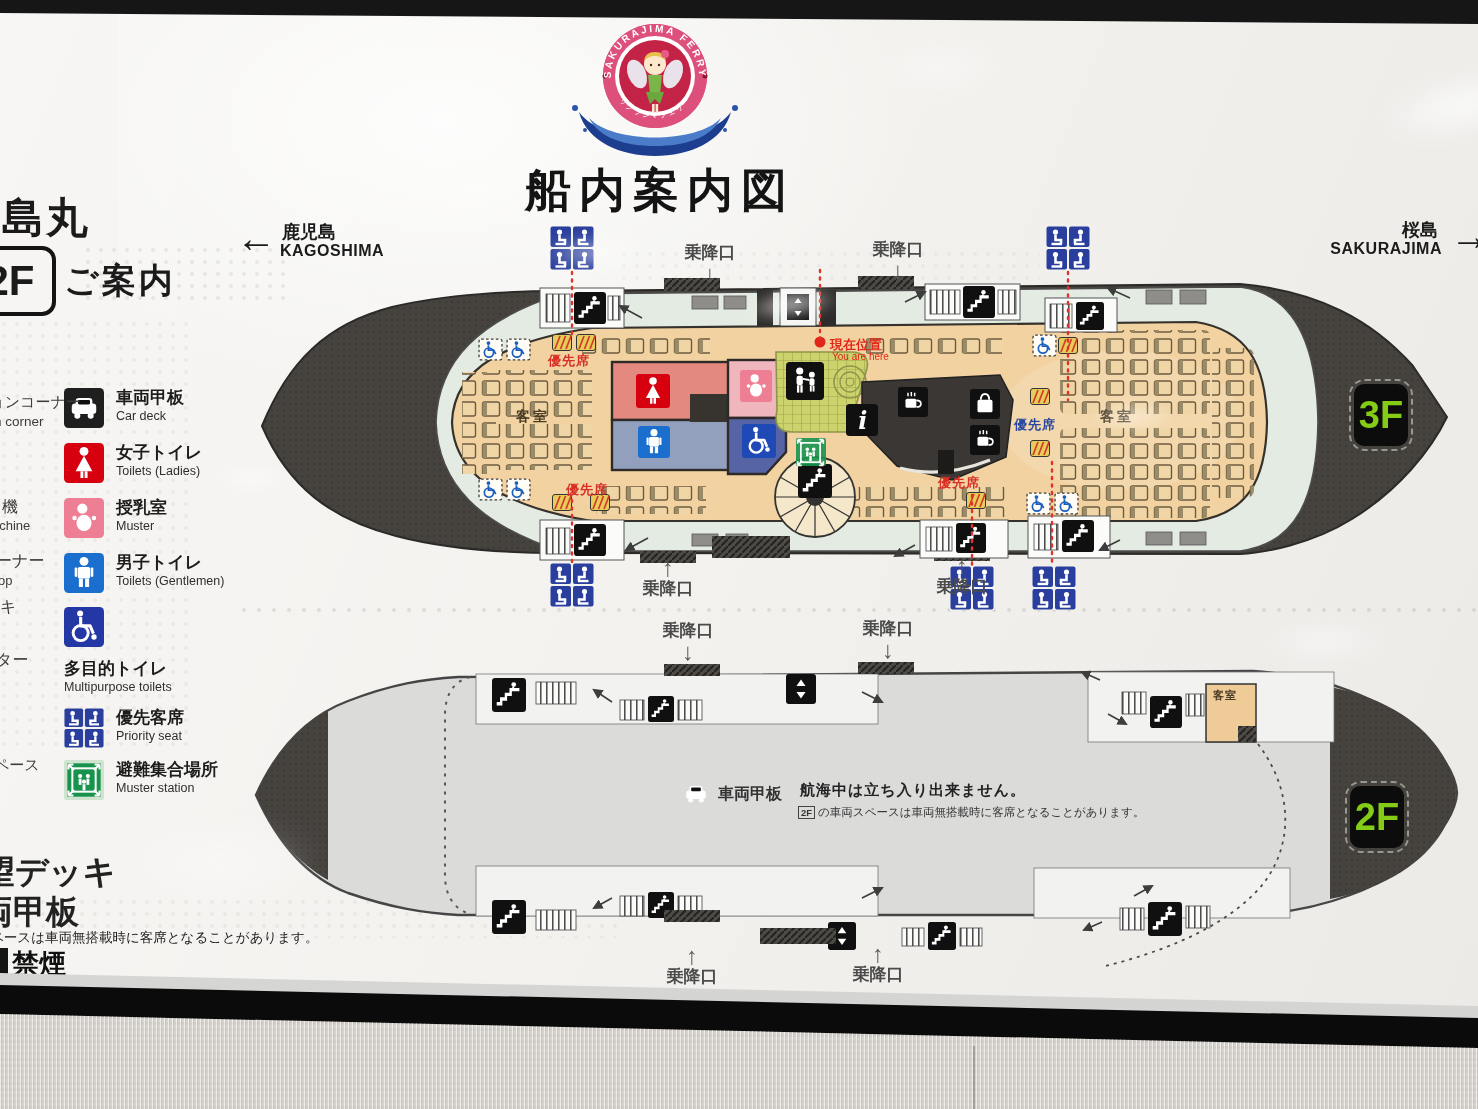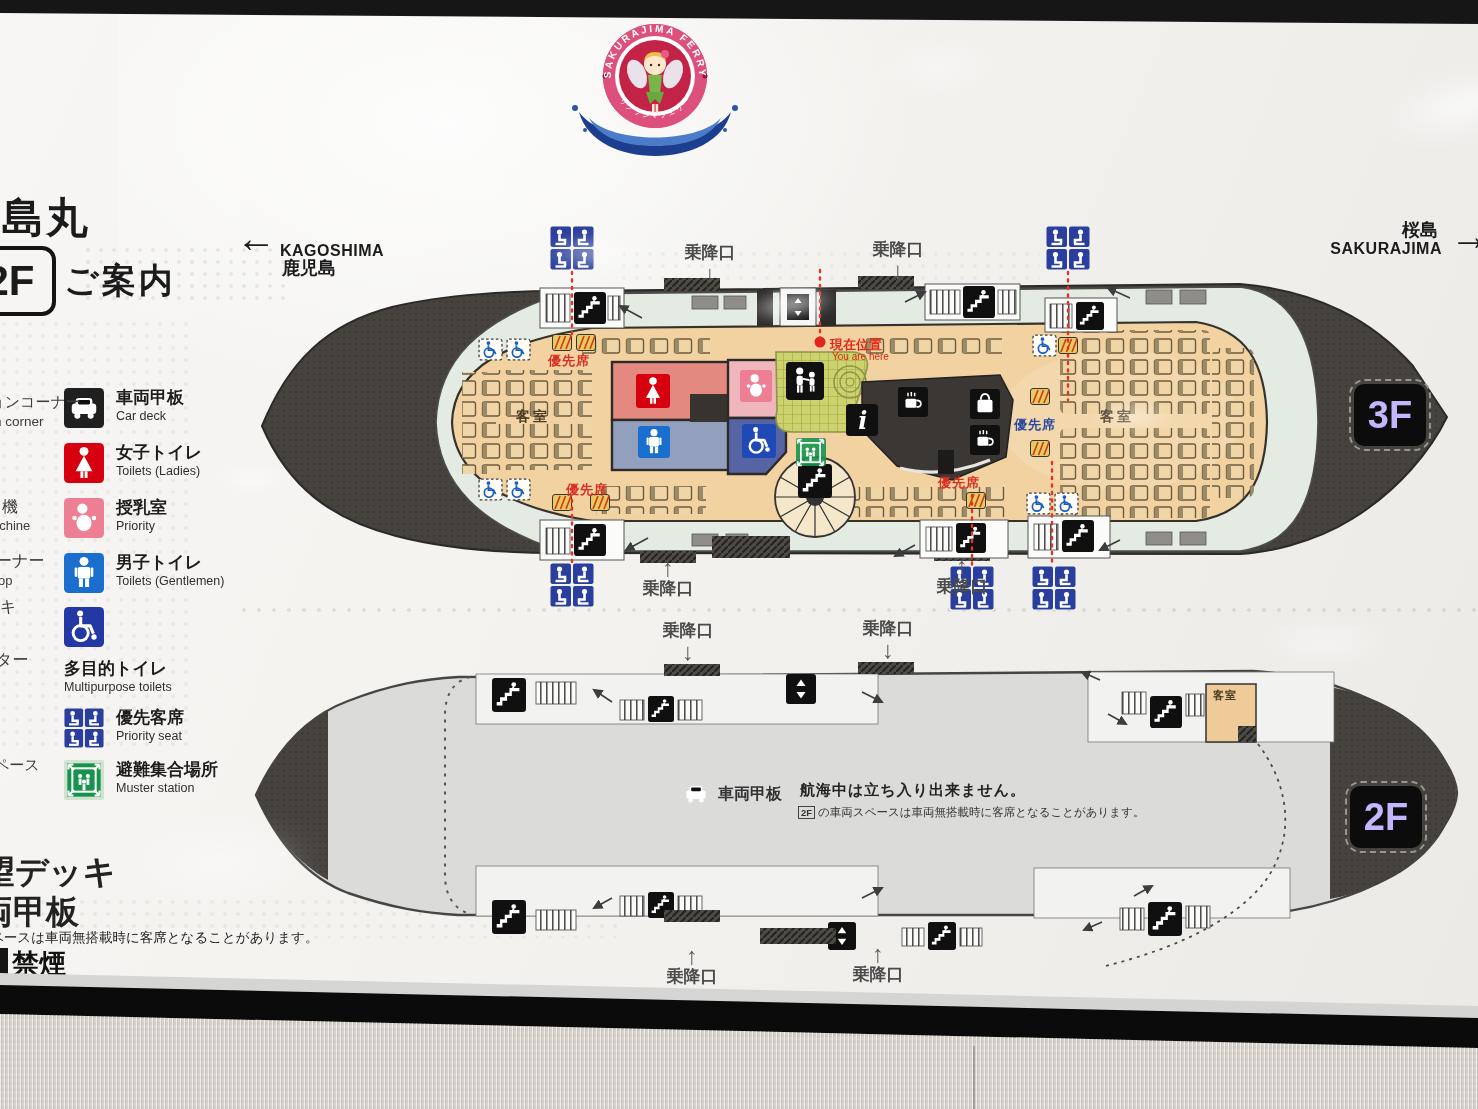--- a/index.html
+++ b/index.html
@@ -48,21 +48,21 @@
   .cut{position:absolute;color:#3c3c3c;white-space:nowrap;}
   
   .bd{position:absolute;width:80px;text-align:center;color:#4b4b4b;font-size:17px;font-weight:600;line-height:1.05;}
   .bd .ar{display:block;font-size:24px;font-weight:700;color:#5a5a5a;line-height:1;}
   .pri{position:absolute;font-size:13px;font-weight:700;color:#d93025;letter-spacing:1px;white-space:nowrap;}
   .pri.blue{color:#2b49a0;}
   .cabin-lb{position:absolute;font-size:14px;font-weight:700;color:#4a3b24;letter-spacing:3px;white-space:nowrap;}
   .here-ja{position:absolute;font-size:13px;font-weight:700;color:#e02818;white-space:nowrap;}
   .here-en{position:absolute;font-size:10px;font-weight:400;color:#e02818;white-space:nowrap;}
   .badge-wrap{position:absolute;border:2px dashed #979792;border-radius:16px;padding:3px;}
-  .badge{width:72px;height:62px;background:#0c0c0c;border-radius:10px;color:#c4b5fd;
+  .badge{width:54px;height:62px;background:#0c0c0c;border-radius:10px;color:#84cc16;
          display:flex;align-items:center;justify-content:center;font-size:38px;font-weight:700;}
   .cardeck-lb{position:absolute;font-size:16px;font-weight:700;color:#333;}
   .notice1{position:absolute;font-size:15px;font-weight:700;color:#232323;letter-spacing:1px;}
   .notice2{position:absolute;font-size:11.5px;color:#333;display:flex;align-items:center;gap:3px;}
   .notice2 .b2{border:1px solid #444;font-size:9.5px;padding:0 2px;line-height:1.2;font-weight:700;}
   .cab2{position:absolute;font-size:11px;font-weight:700;color:#4a3b24;letter-spacing:1px;}
 </style>
 </head>
 <body>
 
@@ -104,28 +104,29 @@
     <path d="M83 63 L97 63 L95 82 L85 82 Z" fill="#79b548"></path>
     <path d="M81 80 L99 80 L95 92 L90 87 L85 92 Z" fill="#6aa83e"></path>
     <rect x="87" y="92" width="2.6" height="9" fill="#fde7cd"></rect>
     <rect x="90.6" y="92" width="2.6" height="9" fill="#fde7cd"></rect>
     <path id="ringBot" d="M56 90 A44 44 0 0 0 124 90" fill="none"></path>
     <text font-size="8" fill="#fff" letter-spacing="1" font-family="Liberation Sans, DejaVu Sans, sans-serif">
       <textPath href="#ringBot" startOffset="50%" text-anchor="middle">サクラジマフェリー</textPath>
     </text>
   </svg>
 
+  <div class="abs title" style="left:470px;top:160px;width:380px;text-align:center;">船内案内図</div>
 
   <div class="abs ship-name" style="left:-42px;top:190px;">桜島丸</div>
 
   <div class="abs fbox" style="left:-36px;top:246px;">2F</div>
   <div class="abs guide" style="left:64px;top:258px;">ご案内</div>
 
   <div class="abs nav-arrow" style="left:236px;top:222px;">←</div>
-  <div class="abs nav-ja" style="left:282px;top:220px;margin-top:36px;">鹿児島</div>
+  <div class="abs nav-ja" style="left:282px;top:220px;">鹿児島</div>
   <div class="abs nav-en" style="left:280px;top:242px;">KAGOSHIMA</div>
 
   <div class="abs nav-ja" style="right:40px;top:218px;">桜島</div>
   <div class="abs nav-en" style="right:36px;top:240px;">SAKURAJIMA</div>
   <div class="abs nav-arrow" style="right:-12px;top:220px;">→</div>
 
   <svg class="abs" style="left:0;top:0;" width="1478" height="1109" viewBox="0 0 1478 1109">
     <defs>
       <pattern id="seats" width="24" height="21" patternUnits="userSpaceOnUse">
         <rect x="2.5" y="3" width="17" height="14" rx="2" fill="#f0d6a6" stroke="#6d5b40" stroke-width="1.4"></rect>
@@ -518,21 +519,21 @@
          <div class="lg-en">Toilets (Ladies)</div>
       </div>
   </div>
   <div class="lg-row" style="top:498px;">
     <svg class="lg-ic" width="40" height="40" viewBox="0 0 36 36">
       <rect width="36" height="36" rx="4" fill="#ee7e93"></rect>
         <use href="#sym-baby" width="36" height="36"></use>
       </svg>
     <div>
         <div class="lg-ja">授乳室</div>
-         <div class="lg-en">Priority</div>
+         <div class="lg-en">Muster</div>
       </div>
   </div>
   <div class="lg-row" style="top:553px;">
     <svg class="lg-ic" width="40" height="40" viewBox="0 0 36 36">
       <rect width="36" height="36" rx="4" fill="#1a6fce"></rect>
         <use href="#sym-male" width="36" height="36"></use>
       </svg>
     <div>
         <div class="lg-ja">男子トイレ</div>
          <div class="lg-en">Toilets (Gentlemen)</div>

